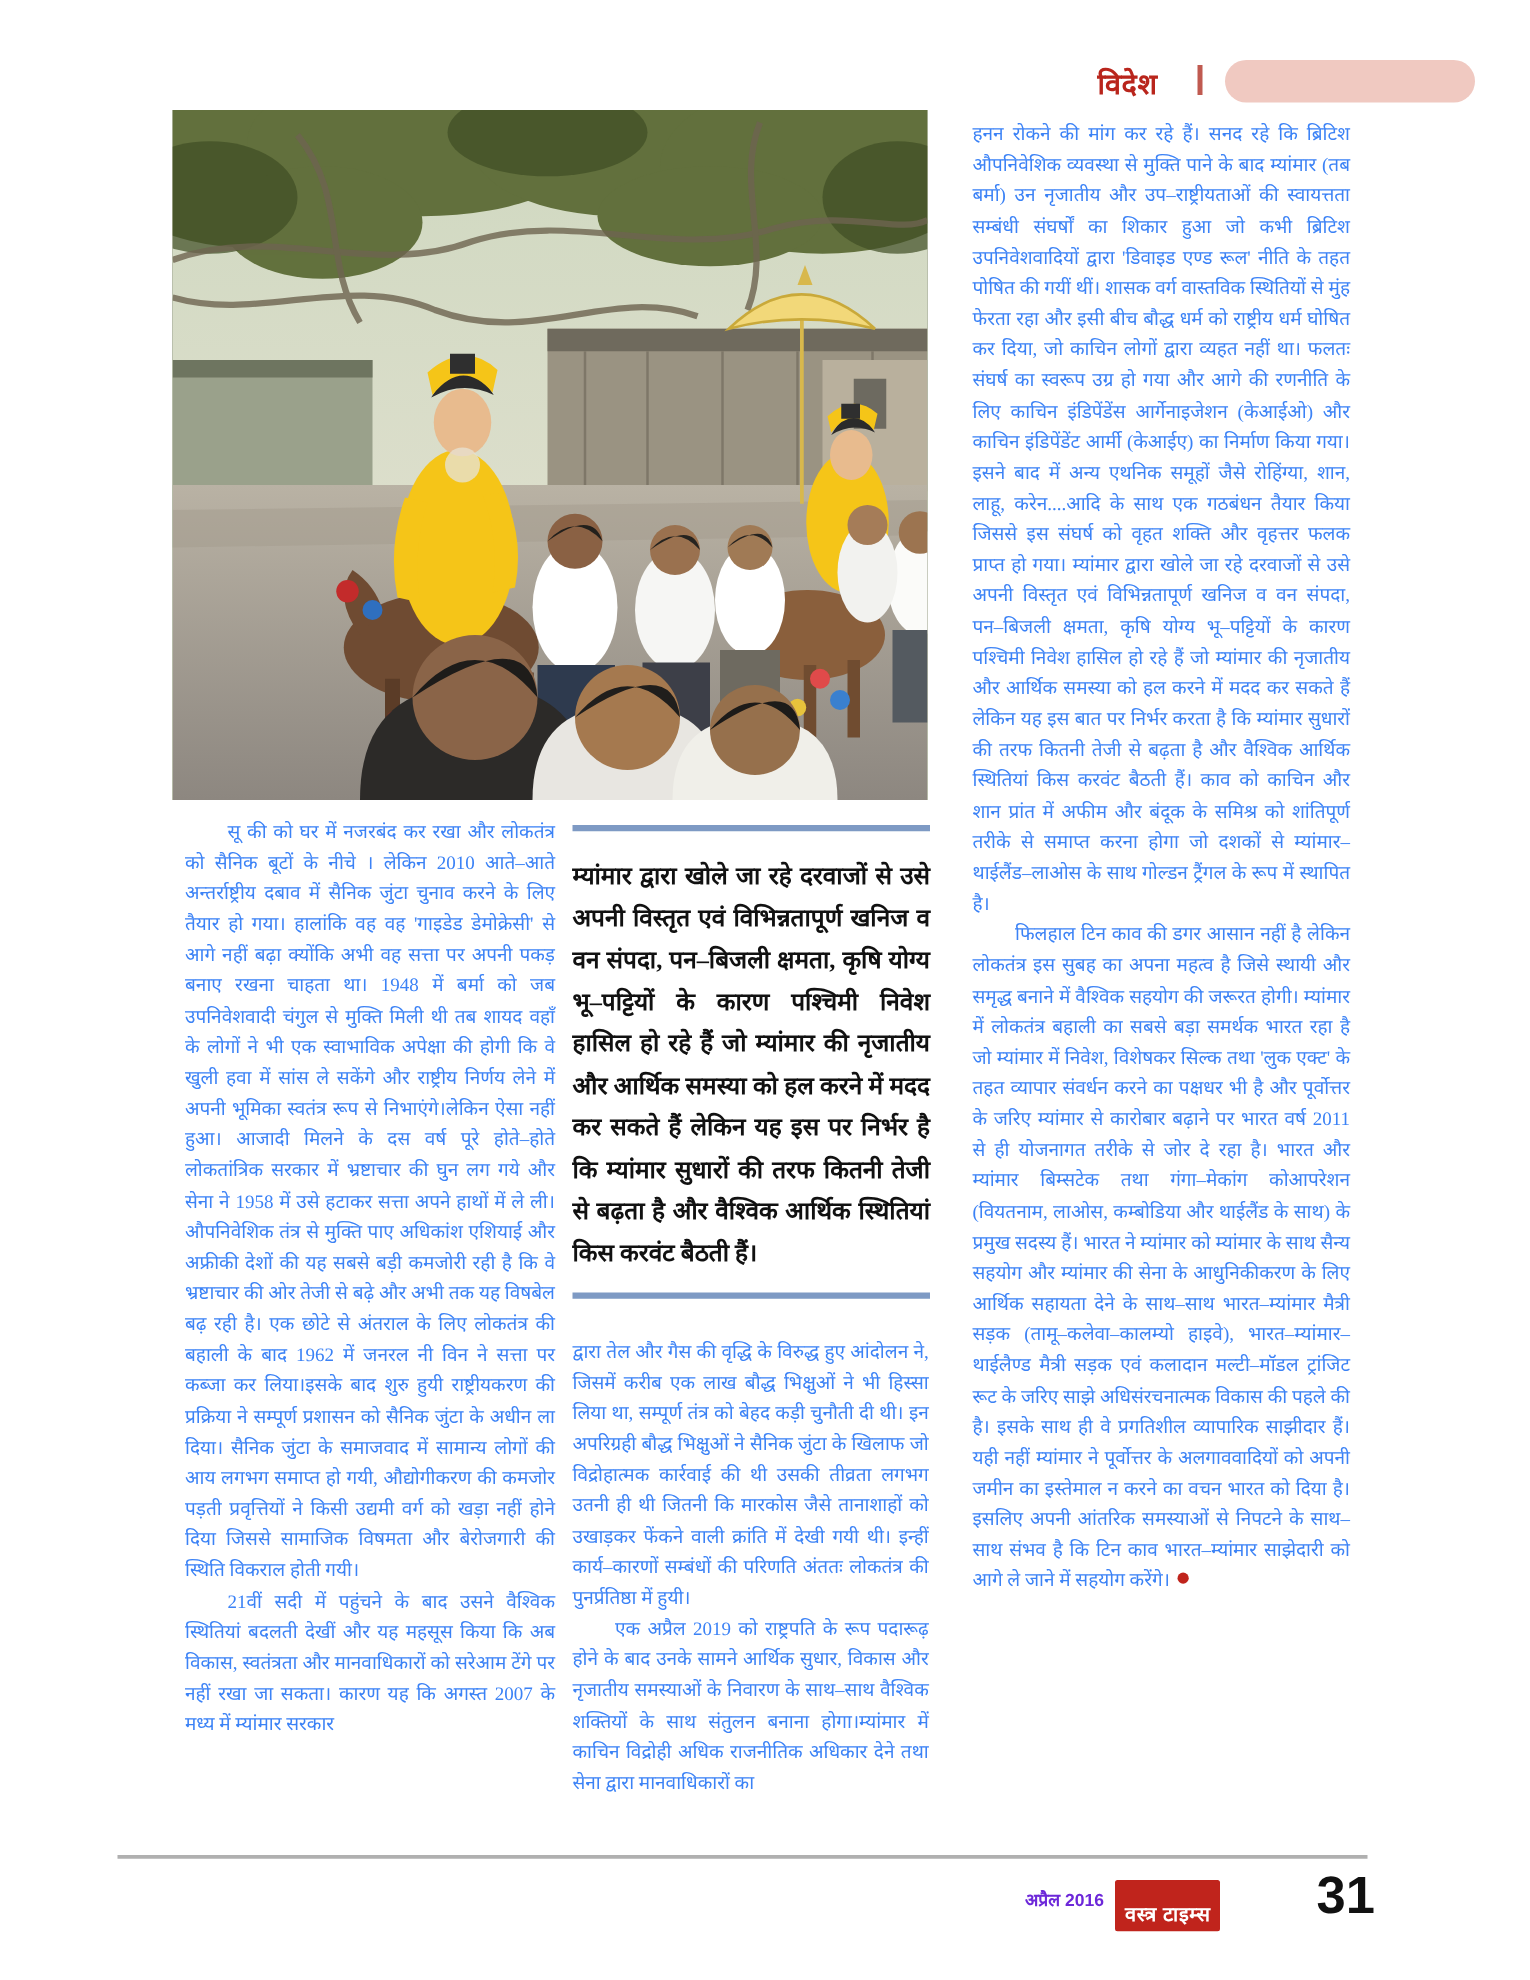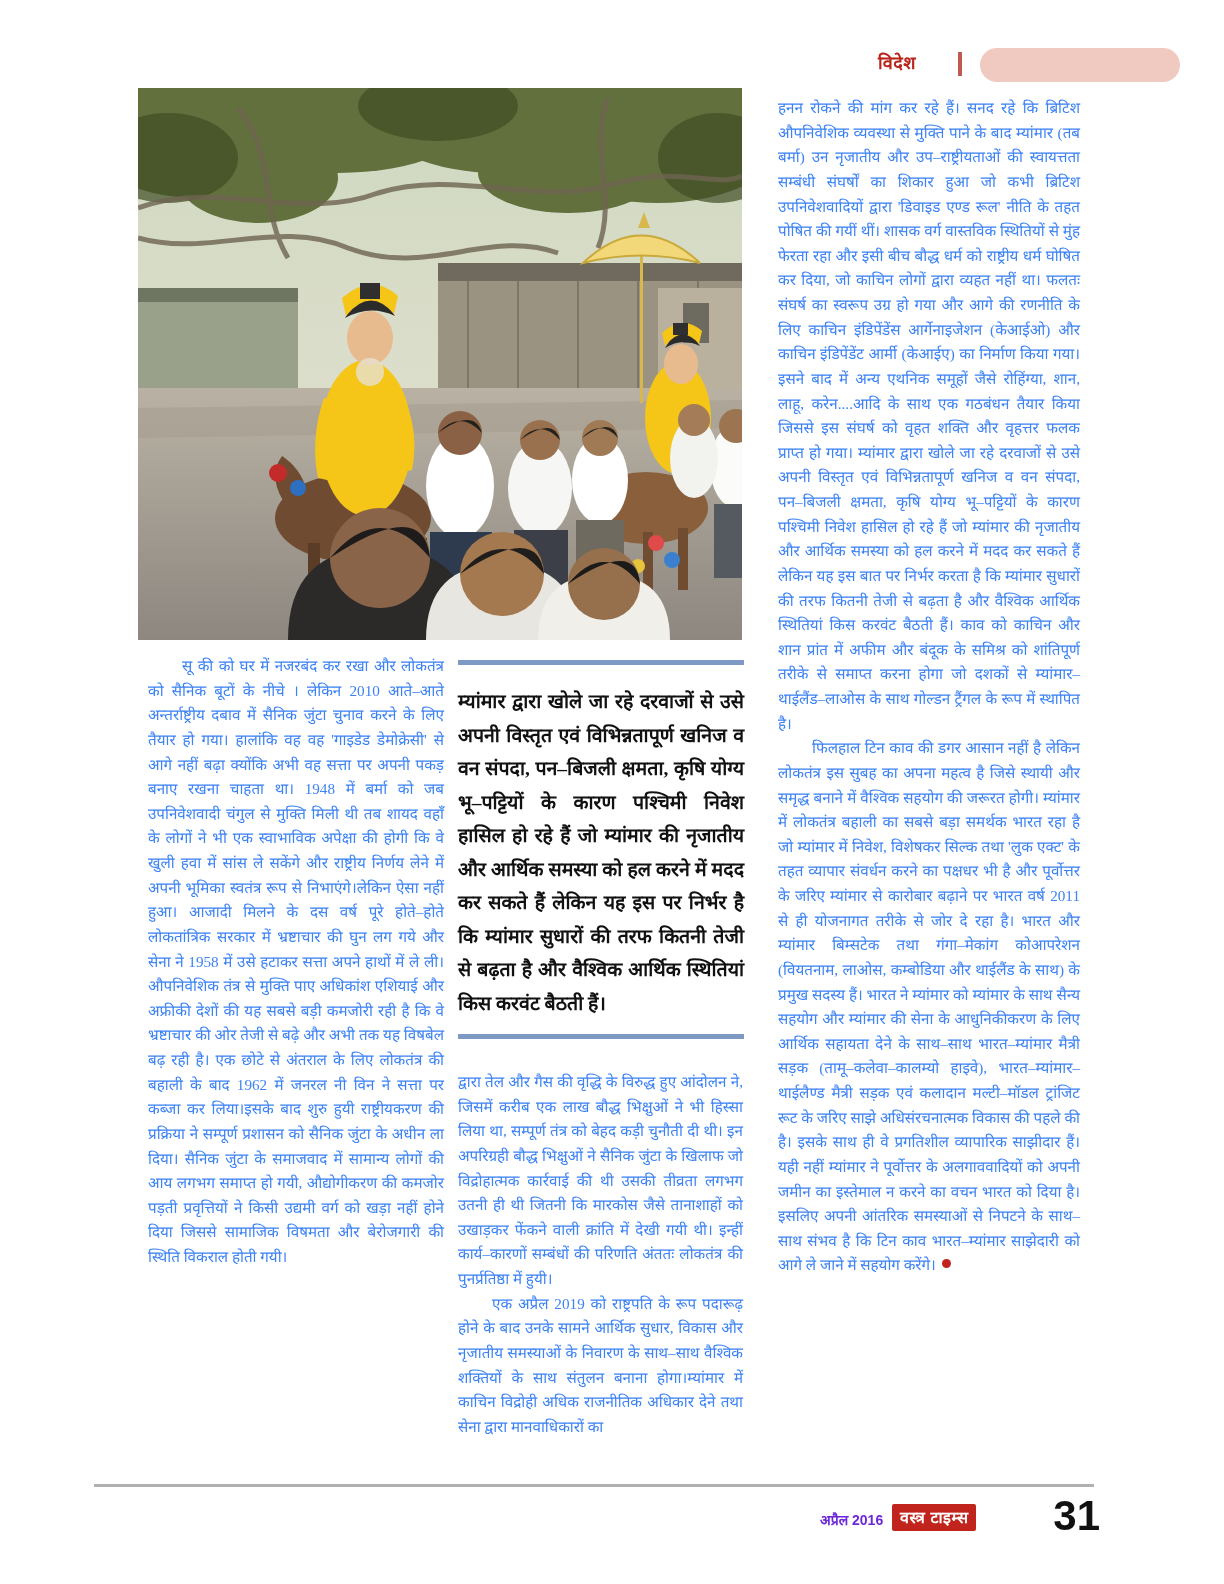--- a/index.html
+++ b/index.html
@@ -31,21 +31,21 @@
     width: 200px;
     height: 34px;
     background: #f0c9c1;
     border-radius: 17px;
   }
   .header-title {
     position: absolute;
     left: 98px;
     top: 2px;
     font-family: "Liberation Sans", sans-serif;
-    font-size: 18px;
+    font-size: 23px;
     font-weight: bold;
     color: #b9251c;
     letter-spacing: 0.5px;
   }
   .header-divider {
     position: absolute;
     left: 178px;
     top: 4px;
     width: 4px;
     height: 24px;
@@ -148,21 +148,21 @@
   }
   .footer-logo {
     position: absolute;
     left: 72px;
     top: 8px;
     background: #c0241c;
     color: #fff;
     font-family: "Liberation Sans", sans-serif;
     font-size: 16px;
     font-weight: bold;
-    padding: 2px 8px 3px 8px;
+    padding: 16px 8px 3px 8px;
     letter-spacing: 0.5px;
     border-radius: 2px;
   }
   .footer-pageno {
     position: absolute;
     right: 0;
     top: -4px;
     font-family: "Liberation Sans", sans-serif;
     font-size: 42px;
     font-weight: bold;
@@ -331,20 +331,21 @@
       <path d="M322,486 q42,-50 84,0 q-6,-52 -84,0 z" fill="#201e1c"></path>
       <path d="M400,552 q0,-66 66,-66 q66,0 66,66 z" fill="#f0efe9"></path>
       <circle cx="466" cy="496" r="36" fill="#96704c"></circle>
       <path d="M430,496 q36,-44 72,0 q-4,-46 -72,0 z" fill="#1d1b19"></path>
     </g>
   </svg>
 </div>
 
 <div class="col" id="col1">
   <p>सू की को घर में नजरबंद कर रखा और लोकतंत्र को सैनिक बूटों के नीचे । लेकिन 2010 आते–आते अन्तर्राष्ट्रीय दबाव में सैनिक जुंटा चुनाव करने के लिए तैयार हो गया। हालांकि वह वह 'गाइडेड डेमोक्रेसी' से आगे नहीं बढ़ा क्योंकि अभी वह सत्ता पर अपनी पकड़ बनाए रखना चाहता था। 1948 में बर्मा को जब उपनिवेशवादी चंगुल से मुक्ति मिली थी तब शायद वहाँ के लोगों ने भी एक स्वाभाविक अपेक्षा की होगी कि वे खुली हवा में सांस ले सकेंगे और राष्ट्रीय निर्णय लेने में अपनी भूमिका स्वतंत्र रूप से निभाएंगे।लेकिन ऐसा नहीं हुआ। आजादी मिलने के दस वर्ष पूरे होते–होते लोकतांत्रिक सरकार में भ्रष्टाचार की घुन लग गये और सेना ने 1958 में उसे हटाकर सत्ता अपने हाथों में ले ली। औपनिवेशिक तंत्र से मुक्ति पाए अधिकांश एशियाई और अफ्रीकी देशों की यह सबसे बड़ी कमजोरी रही है कि वे भ्रष्टाचार की ओर तेजी से बढ़े और अभी तक यह विषबेल बढ़ रही है। एक छोटे से अंतराल के लिए लोकतंत्र की बहाली के बाद 1962 में जनरल नी विन ने सत्ता पर कब्जा कर लिया।इसके बाद शुरु हुयी राष्ट्रीयकरण की प्रक्रिया ने सम्पूर्ण प्रशासन को सैनिक जुंटा के अधीन ला दिया। सैनिक जुंटा के समाजवाद में सामान्य लोगों की आय लगभग समाप्त हो गयी, औद्योगीकरण की कमजोर पड़ती प्रवृत्तियों ने किसी उद्यमी वर्ग को खड़ा नहीं होने दिया जिससे सामाजिक विषमता और बेरोजगारी की स्थिति विकराल होती गयी।</p>
+  <p>21वीं सदी में पहुंचने के बाद उसने वैश्विक स्थितियां बदलती देखीं और यह महसूस किया कि अब विकास, स्वतंत्रता और मानवाधिकारों को सरेआम टेंगे पर नहीं रखा जा सकता। कारण यह कि अगस्त 2007 के मध्य में म्यांमार सरकार</p>
 </div>
 
 <div class="pullquote">
   <div class="pq-rule"></div>
   <div class="pq-text">म्यांमार द्वारा खोले जा रहे दरवाजों से उसे अपनी विस्तृत एवं विभिन्नतापूर्ण खनिज व वन संपदा, पन–बिजली क्षमता, कृषि योग्य भू–पट्टियों के कारण पश्चिमी निवेश हासिल हो रहे हैं जो म्यांमार की नृजातीय और आर्थिक समस्या को हल करने में मदद कर सकते हैं लेकिन यह इस पर निर्भर है कि म्यांमार सुधारों की तरफ कितनी तेजी से बढ़ता है और वैश्विक आर्थिक स्थितियां किस करवंट बैठती हैं।</div>
   <div class="pq-rule bottom"></div>
 </div>
 
 <div class="col" id="col2">
   <p class="noindent">द्वारा तेल और गैस की वृद्धि के विरुद्ध हुए आंदोलन ने, जिसमें करीब एक लाख बौद्ध भिक्षुओं ने भी हिस्सा लिया था, सम्पूर्ण तंत्र को बेहद कड़ी चुनौती दी थी। इन अपरिग्रही बौद्ध भिक्षुओं ने सैनिक जुंटा के खिलाफ जो विद्रोहात्मक कार्रवाई की थी उसकी तीव्रता लगभग उतनी ही थी जितनी कि मारकोस जैसे तानाशाहों को उखाड़कर फेंकने वाली क्रांति में देखी गयी थी। इन्हीं कार्य–कारणों सम्बंधों की परिणति अंततः लोकतंत्र की पुनर्प्रतिष्ठा में हुयी।</p>

